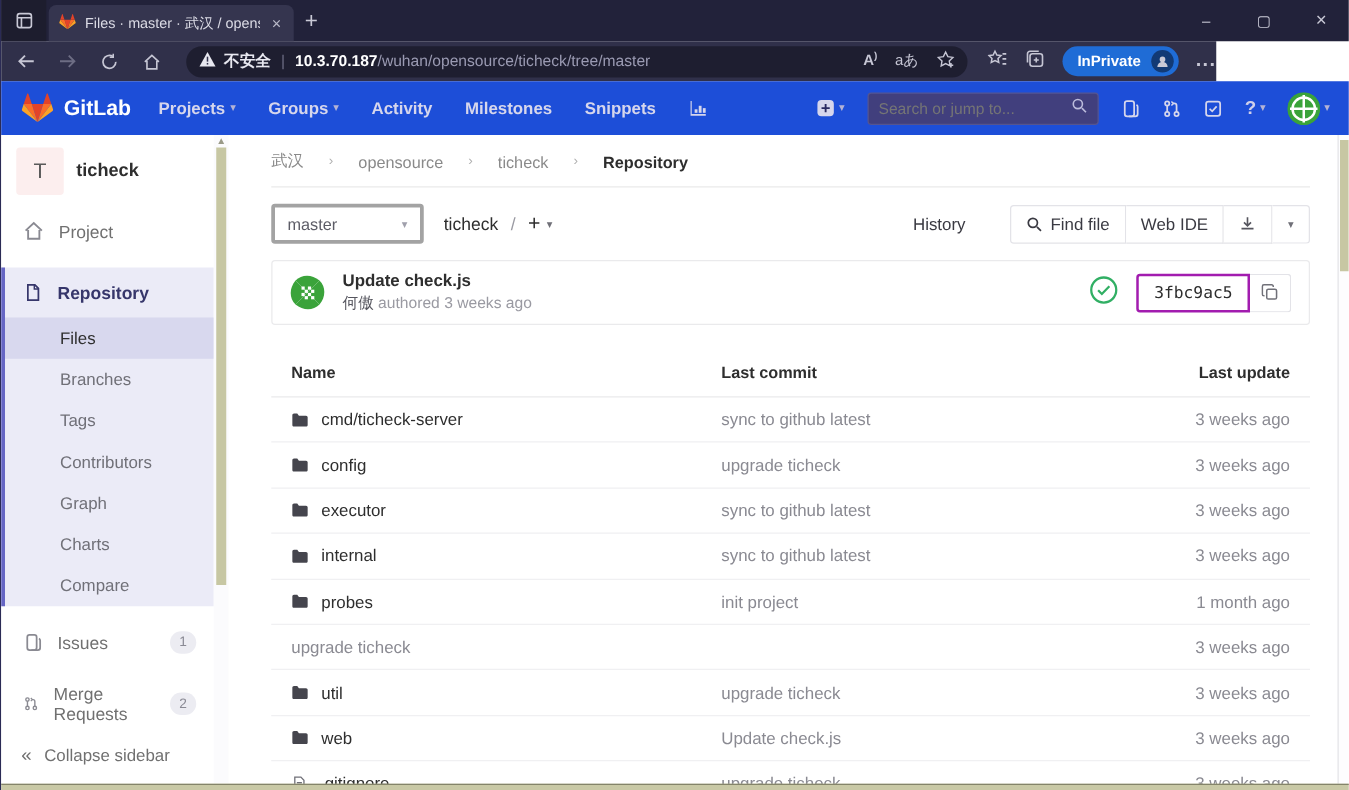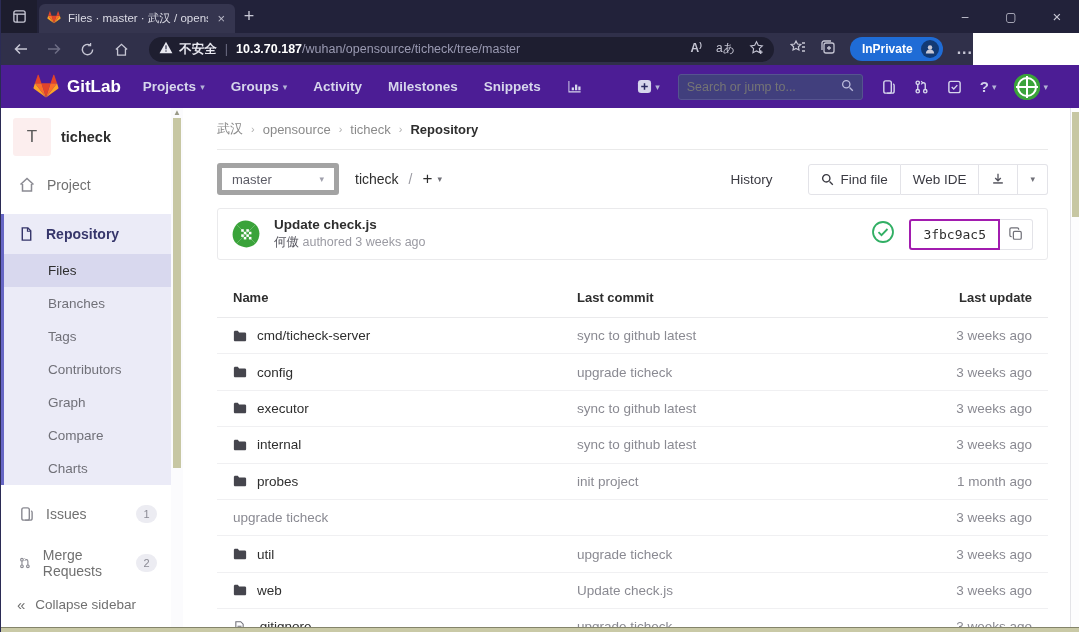--- a/index.html
+++ b/index.html
@@ -25,21 +25,21 @@
   .sec-chip { display:flex; align-items:center; gap:6px; color:#e8e8f0; font-weight:bold; }
   .url-sep { color:#6d6d84; margin:0 8px; }
   .url-host { color:#fff; font-weight:bold; }
   .url-path { color:#9a9ab2; }
   .url-icons { margin-left:auto; display:flex; gap:14px; color:#c6c6d4; }
   .tb-right { display:flex; align-items:center; gap:14px; margin-left:16px; color:#c6c6d4; }
   .inprivate { background:#1f6cd6; color:#fff; border-radius:13px; height:24px; display:flex; align-items:center; gap:8px; padding:0 4px 0 12px; font-size:12px; font-weight:bold; }
   .ip-avatar { width:18px; height:18px; border-radius:50%; background:#123a75; display:flex; align-items:center; justify-content:center; }
 
   
-  .glnav { position:absolute; left:0; top:65px; width:1079px; height:43px; background:#4c1d95; display:flex; align-items:center; padding:0 32px; }
+  .glnav { position:absolute; left:0; top:65px; width:1079px; height:43px; background:#1d4ed8; display:flex; align-items:center; padding:0 16px; }
   .gl-logo { width:26px; height:25px; margin-right:8px; }
   .gl-brand { color:#fff; font-size:17px; font-weight:bold; margin-right:22px; }
   .gl-menu { display:flex; gap:26px; align-items:center; }
   .gl-item { color:#d6d6ec; font-size:13.5px; font-weight:bold; display:flex; align-items:center; gap:4px; }
   .chev { font-size:9px; color:#b3b3d6; }
   .gl-right { margin-left:auto; display:flex; align-items:center; gap:18px; }
   .gl-search { width:185px; height:26px; background:#413f7d; border:1px solid #55548f; border-radius:3px; display:flex; align-items:center; padding:0 8px; }
   .gl-search input { flex:1; background:transparent; border:none; outline:none; color:#bcbcdc; font-size:12.5px; font-family:inherit; width:130px; }
   .gl-ic { color:#d0d0ea; display:flex; align-items:center; gap:3px; }
   .gl-avatar { width:26px; height:26px; border-radius:50%; background:#3aa33a; overflow:hidden; }
@@ -58,26 +58,26 @@
   .count-item { display:flex; align-items:center; gap:12px; padding:12px 0 12px 18px; color:#707070; font-size:14px; }
   .badge { margin-left:auto; margin-right:14px; background:#ececf2; color:#8a8a94; border-radius:9px; min-width:21px; height:18px; font-size:11px; display:flex; align-items:center; justify-content:center; padding:0 5px; }
   .collapse { position:absolute; left:0; bottom:14px; width:170px; display:flex; align-items:center; gap:10px; padding-left:16px; color:#707070; font-size:13.5px; }
 
   .side-scroll { position:absolute; left:170px; top:108px; width:12px; height:519px; background:#fbfbfd; }
   .side-scroll .arrow { color:#9a9a88; font-size:8px; text-align:center; line-height:10px; }
   .side-thumb { position:absolute; left:2px; top:10px; width:8px; height:350px; background:#c7c7a3; }
 
   
   .main { position:absolute; left:182px; top:108px; width:888px; height:519px; background:#fff; padding:0 23px 0 34px; }
-  .breadcrumb { display:flex; align-items:center; gap:8px; padding:12px 0 11px 0; font-size:13px; color:#8a8a8a; border-bottom:1px solid #eaeaea; }
+  .breadcrumb { display:flex; align-items:center; gap:20px; padding:12px 0 11px 0; font-size:13px; color:#8a8a8a; border-bottom:1px solid #eaeaea; }
   .breadcrumb .sep { color:#b0b0b0; font-size:11px; }
   .breadcrumb .current { color:#2e2e2e; font-weight:bold; }
 
   .controls { display:flex; align-items:center; margin-top:12px; height:34px; }
-  .branch-select { width:122px; height:32px; border:5px solid #a3a3a3; border-radius:3px; display:flex; align-items:center; padding:0 10px; color:#5c5c66; font-size:13px; }
+  .branch-select { width:122px; height:32px; border:3px solid #a3a3a3; border-radius:3px; display:flex; align-items:center; padding:0 10px; color:#5c5c66; font-size:13px; }
   .branch-select .chev { margin-left:auto; color:#a0a0ac; }
   .path-crumb { display:flex; align-items:center; gap:10px; margin-left:16px; font-size:14px; }
   .path-proj { color:#2e2e2e; text-decoration:none; }
   .path-slash { color:#9a9aa2; }
   .add-btn { color:#2e2e2e; font-size:17px; display:flex; align-items:center; gap:5px; }
   .ctl-right { margin-left:auto; display:flex; align-items:center; }
   .btn-plain { color:#3a3a42; font-size:13.5px; padding:7px 12px; }
   .btn-group { display:flex; margin-left:8px;padding-left:16px; }
   .btn { border:1px solid #e3e3e8; background:#fff; color:#3a3a42; font-size:13.5px; padding:7px 12px; display:flex; align-items:center; gap:6px; }
   .btn + .btn { border-left:none; }
@@ -326,22 +326,22 @@
             <path d="M3.5 1.5h6l3 3v10h-9z"></path>
             <path d="M9 1.5V5h3.5" stroke-width="1.2"></path>
           </svg>
         <span>Repository</span>
       </div>
       <a class="sub-item active">Files</a>
       <a class="sub-item">Branches</a>
       <a class="sub-item">Tags</a>
       <a class="sub-item">Contributors</a>
       <a class="sub-item">Graph</a>
+      <a class="sub-item">Charts</a>
       <a class="sub-item">Compare</a>
-      <a class="sub-item">Charts</a>
     </div>
     <div class="count-item" style="margin-top:8px;">
       <svg width="15" height="16" viewBox="0 0 16 16" fill="none" stroke="#8a8a92" stroke-width="1.5">
           <rect x="3" y="1.5" width="8" height="13" rx="2"></rect>
           <path d="M13 4.5c.6.4 1 1 1 1.8v6.2a2 2 0 0 1-2 2H6.5"></path>
         </svg>
       <span>Issues</span>
       <span class="badge">1</span>
     </div>
     <div class="count-item">

